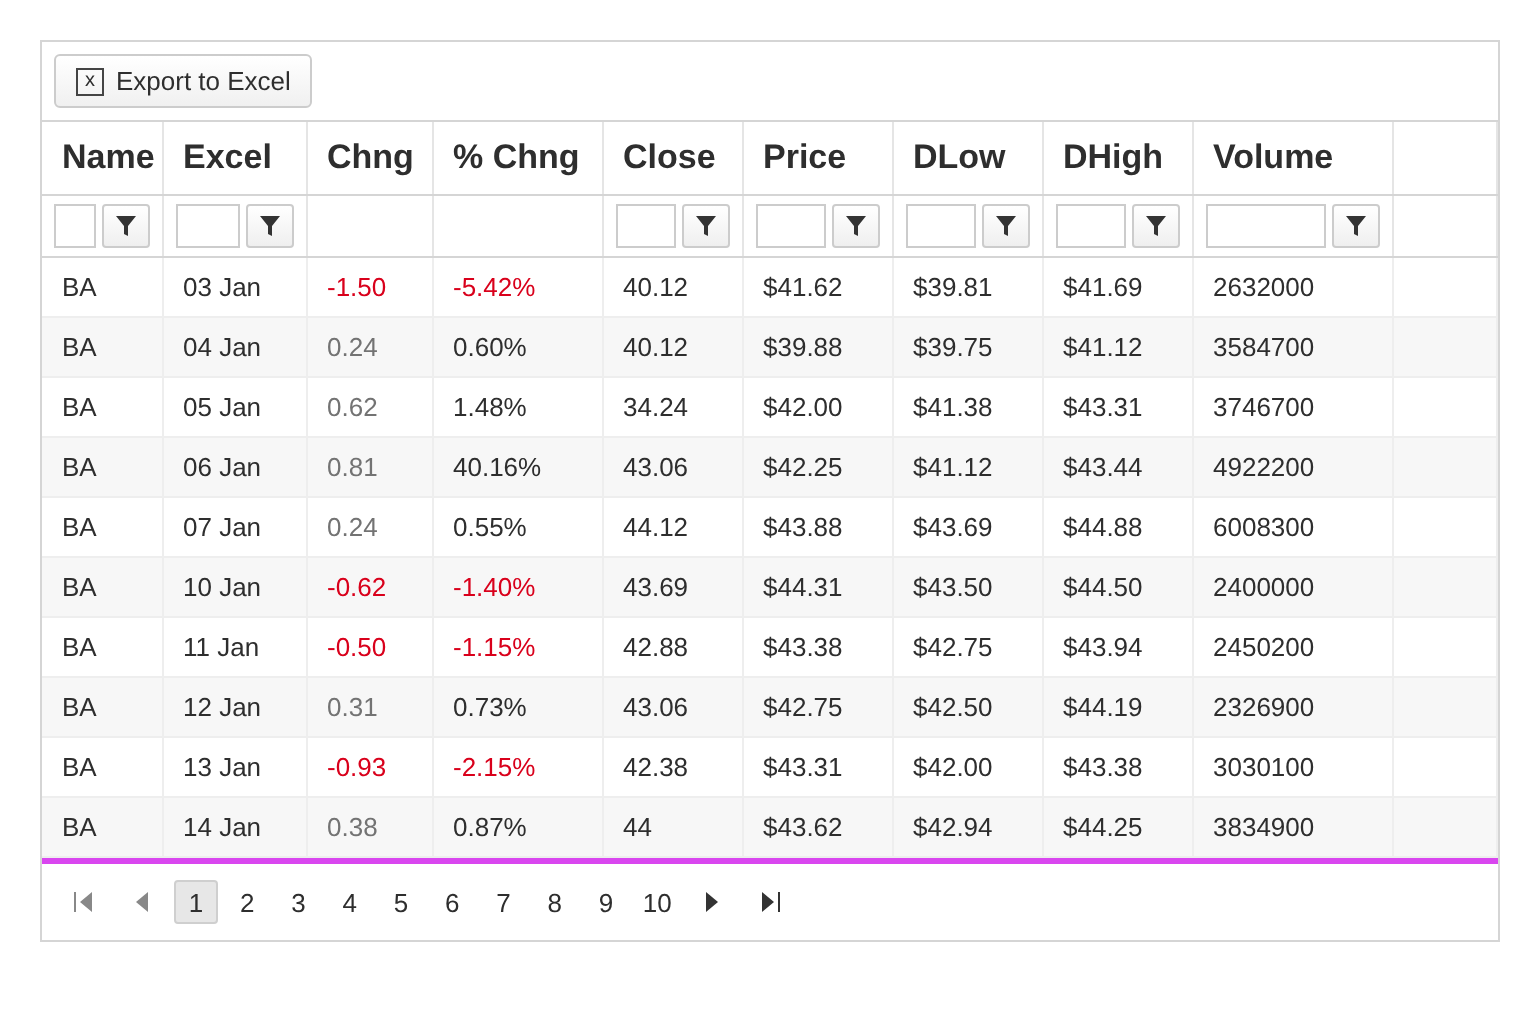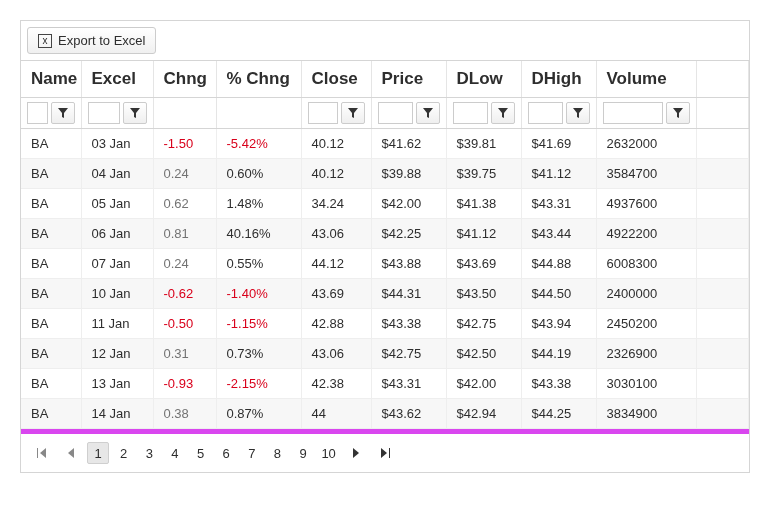--- a/index.html
+++ b/index.html
@@ -95,21 +95,21 @@
     text-overflow: ellipsis;
   }
   tbody tr:nth-child(even) td { background: #f7f7f7; }
   .neg { color: #d9001b; }
   .pos { color: #737373; }
   .pager {
     display: flex;
     align-items: center;
     gap: 6px;
     padding: 8px 10px;
-    border-top: 5px solid #d946ef;
+    border-top: 3px solid #d946ef;
     color: #2e2e2e;
   }
   .page-num, .pager-arrow {
     min-width: 22px;
     height: 22px;
     display: inline-flex;
     align-items: center;
     justify-content: center;
     cursor: pointer;
     border-radius: 2px;
@@ -271,21 +271,21 @@
         </tr>
         <tr>
           <td>BA</td>
           <td>05 Jan</td>
           <td class="pos">0.62</td>
           <td class="">1.48%</td>
           <td>34.24</td>
           <td>$42.00</td>
           <td>$41.38</td>
           <td>$43.31</td>
-          <td>4937600</td>
+          <td>3746700</td>
           <td></td>
         </tr>
         <tr>
           <td>BA</td>
           <td>06 Jan</td>
           <td class="pos">0.81</td>
           <td class="">40.16%</td>
           <td>43.06</td>
           <td>$42.25</td>
           <td>$41.12</td>

